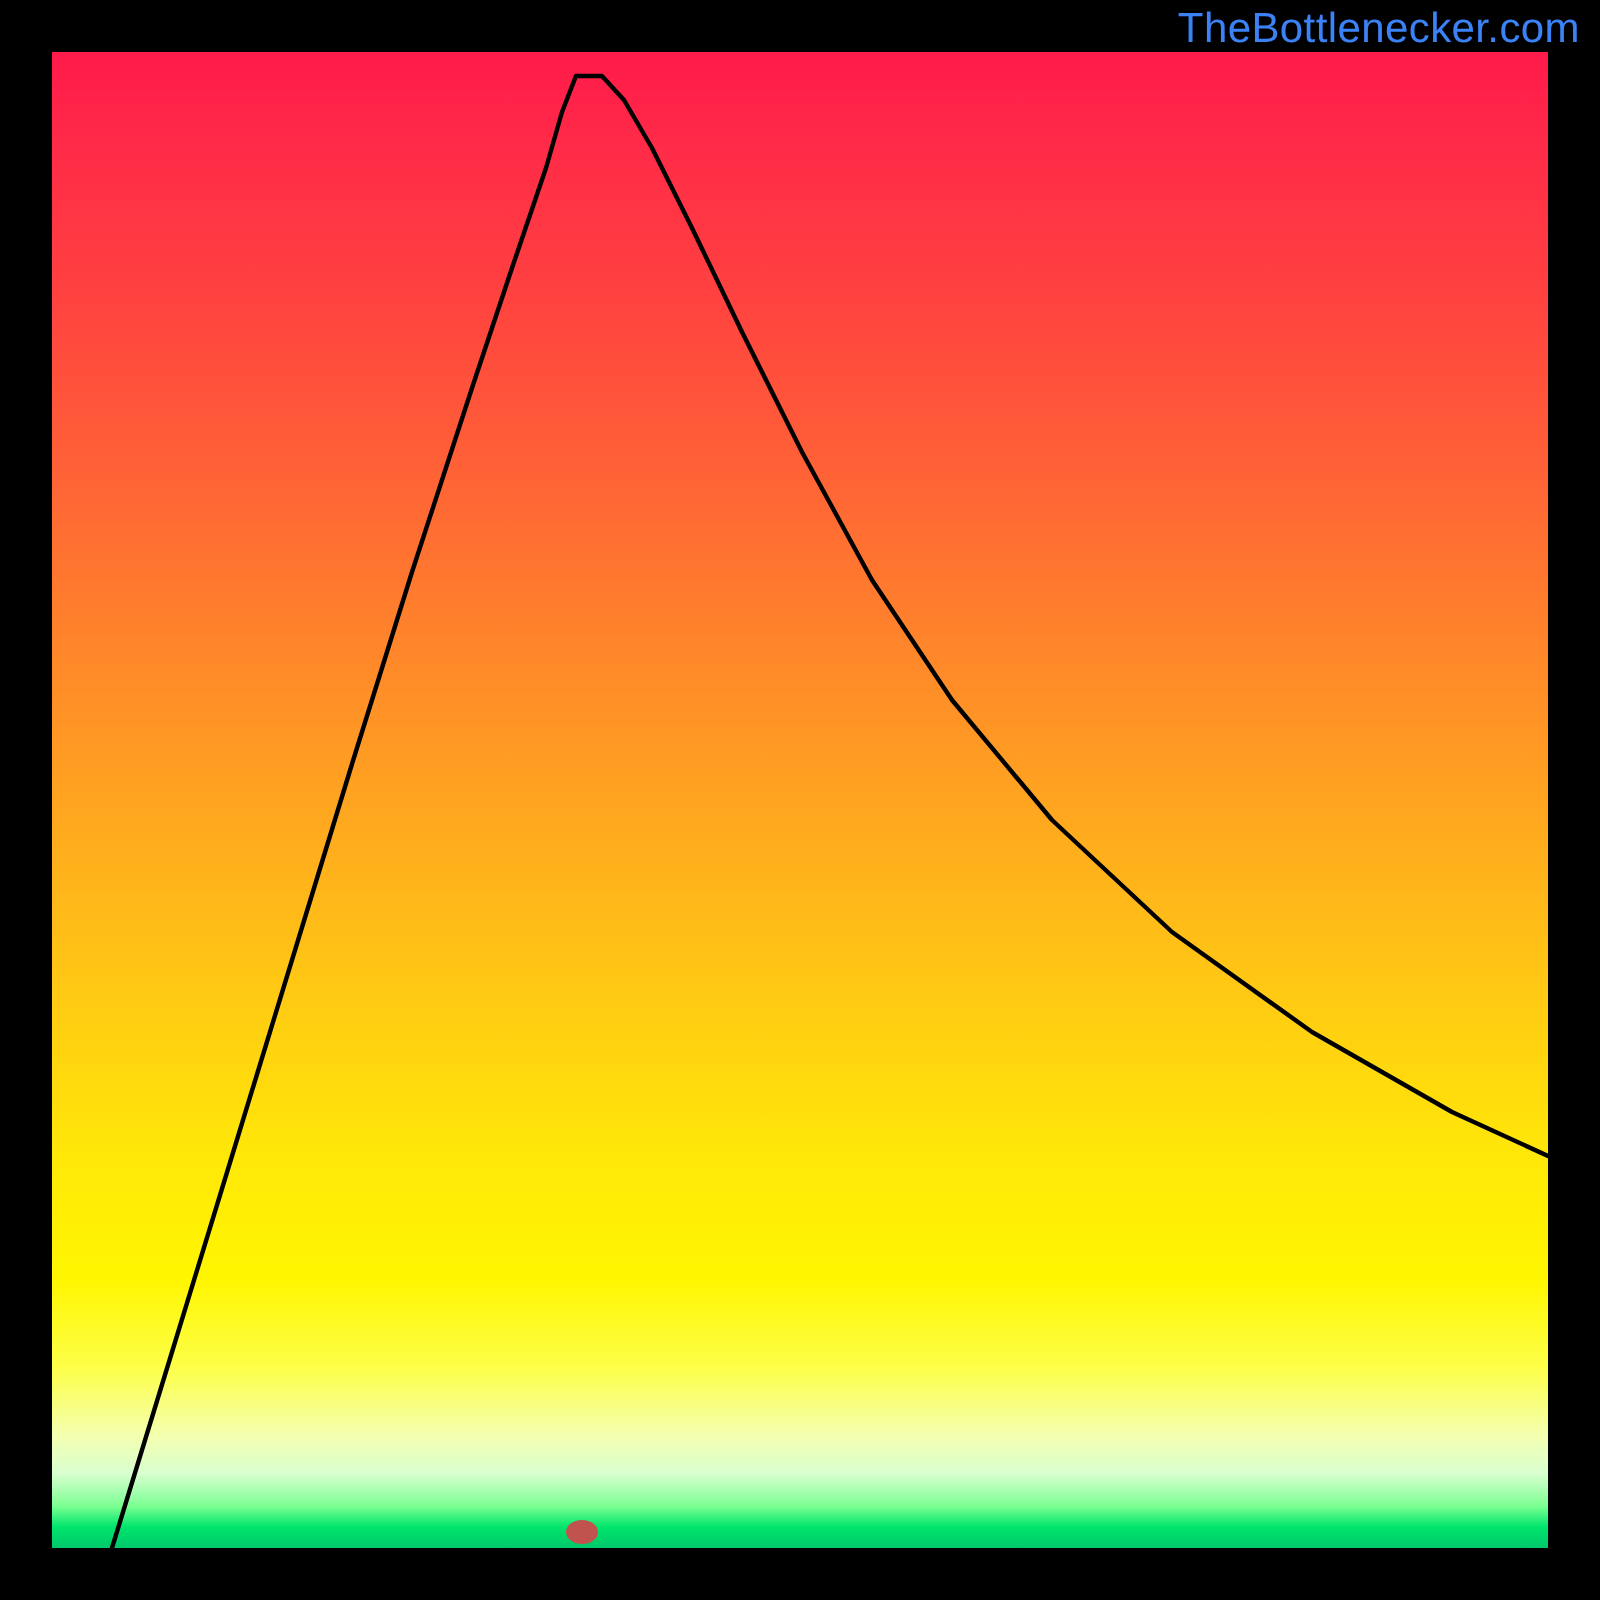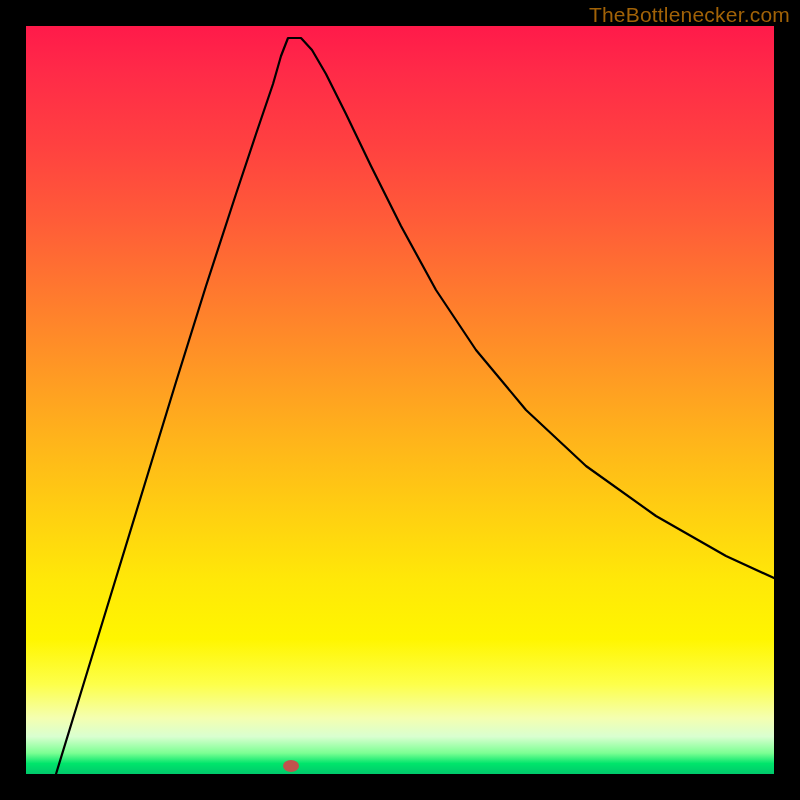--- a/index.html
+++ b/index.html
@@ -62,21 +62,21 @@
     stroke-linecap: round;
   }
   .dot {
     fill: #c0534d;
     stroke: none;
   }
   .attribution {
     position: absolute;
     top: 3px;
     right: 10px;
-    color: #a16207;
+    color: #3b82f6;
     font-size: 21px;
     font-weight: 500;
     letter-spacing: 0.2px;
     user-select: none;
   }
 </style>
 </head>
 <body>
 
 <div class="frame">

